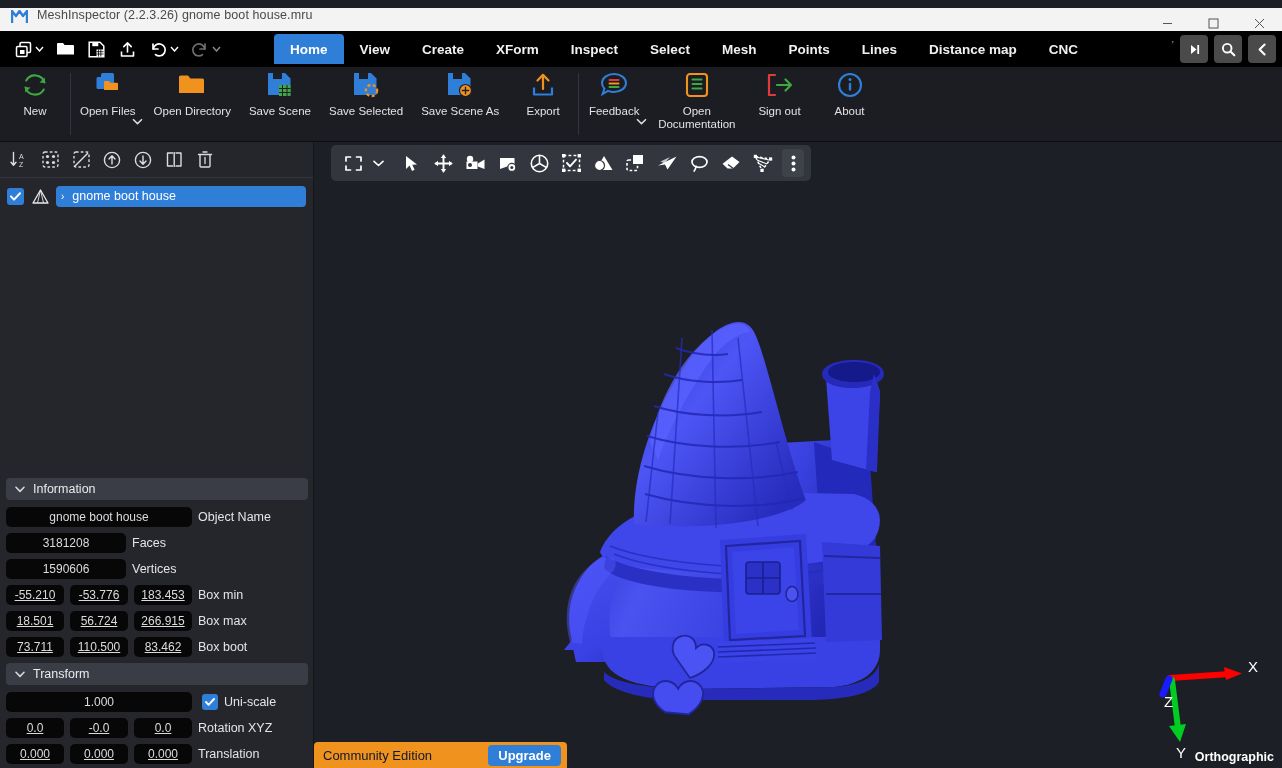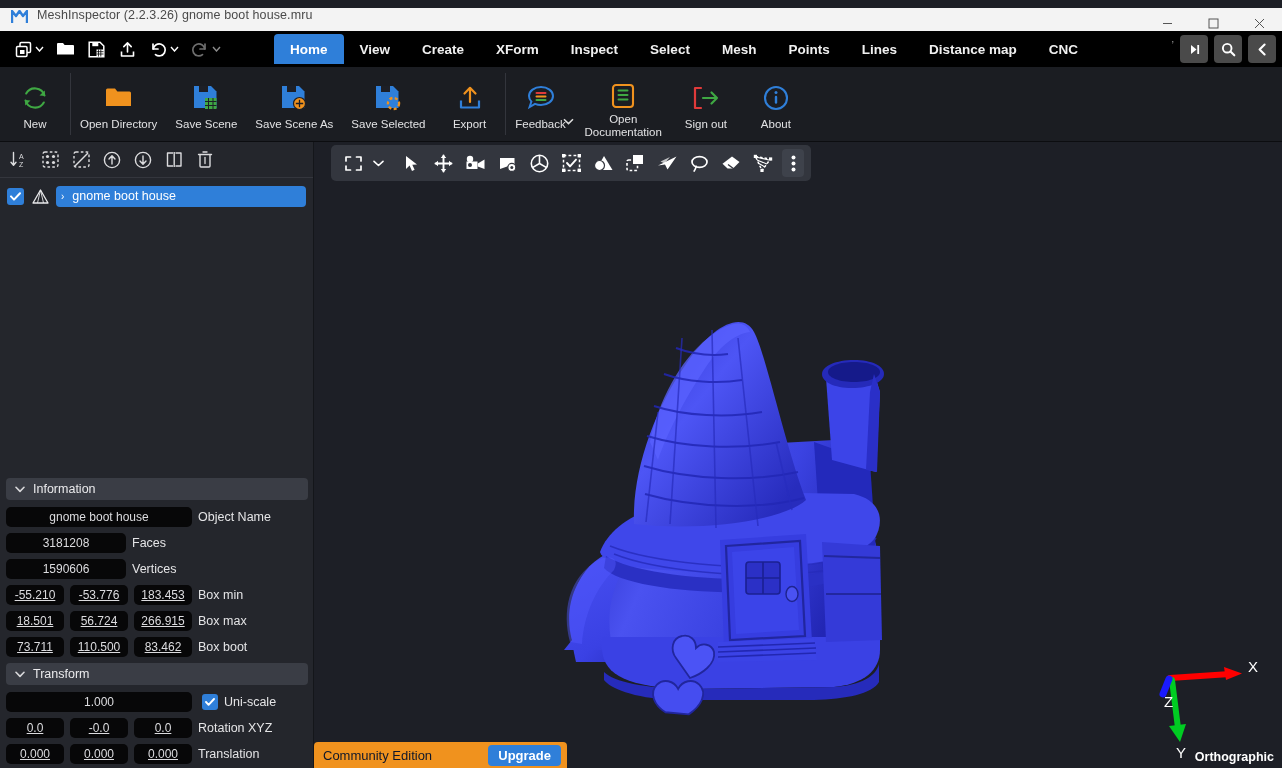--- a/index.html
+++ b/index.html
@@ -50,21 +50,21 @@
 
   
   .ribbon{
     position:absolute; left:0; top:67px; width:1282px; height:75px;
     background:#1b1d22; display:flex; align-items:stretch;
     border-bottom:1px solid #0c0d10;
   }
   .rb-group{ display:flex; align-items:flex-start; height:75px; }
   .rb-sep{ width:1px; background:#33353c; margin:6px 0; }
   .rb-btn{
-    min-width:70px; height:72px; padding:14px 9px 0;
+    min-width:70px; height:72px; padding:1px 9px 0;
     display:flex; flex-direction:column; align-items:center; position:relative;
     border-radius:4px;
   }
   .rb-ico{ height:34px; display:flex; align-items:center; justify-content:center; }
   .rb-lab{
     font-size:11.5px; color:#e2e2e4; text-align:center; line-height:13px;
     margin-top:3px; white-space:pre-line;
   }
   .rb-car{ position:absolute; right:2px; bottom:14px; color:#ddd; font-size:9px; }
 
@@ -308,20 +308,35 @@
             <path d="M5.2 22.5 L5 17 L10.5 17.4 Z" fill="#3fa843"></path>
           </svg>
         </div>
         <div class="rb-lab">New</div>
       </div>
     </div>
     <div class="rb-sep"></div>
 
     <div class="rb-group">
 
+      <div class="rb-btn">
+        <div class="rb-ico">
+          <svg width="30" height="28" viewBox="0 0 30 28">
+            <rect x="8" y="2" width="13" height="12" rx="1.5" fill="#2f7fd9"></rect>
+            <rect x="3.5" y="6" width="11" height="12" rx="1.5" fill="#2f7fd9"></rect>
+            <path d="M11 19 V11 a1 1 0 0 1 1-1 h4 l1.4 1.8 h6.6 a1 1 0 0 1 1 1 V19 z" fill="#f0921e"></path>
+          </svg>
+        </div>
+        <div class="rb-lab">Open Files</div>
+        <div class="rb-car">
+          <svg width="11" height="7" viewBox="0 0 11 7">
+              <path d="M1 1.2 L5.5 5.6 L10 1.2" fill="none" stroke="#ddd" stroke-width="1.5"></path>
+            </svg>
+        </div>
+      </div>
 
       <div class="rb-btn">
         <div class="rb-ico">
           <svg width="30" height="26" viewBox="0 0 30 26">
             <path d="M2 21 V5 a1.5 1.5 0 0 1 1.5-1.5 h7.5 l2.4 3 h12.1 a1.5 1.5 0 0 1 1.5 1.5 V21 z" fill="#f0921e"></path>
           </svg>
         </div>
         <div class="rb-lab">Open Directory</div>
       </div>
 
@@ -335,36 +350,36 @@
           </svg>
         </div>
         <div class="rb-lab">Save Scene</div>
       </div>
 
       <div class="rb-btn">
         <div class="rb-ico">
           <svg width="28" height="28" viewBox="0 0 28 28">
             <path d="M2 2 H19 L24.5 7.5 V24 H2 Z" fill="#2f7fd9"></path>
             <rect x="7" y="2" width="9" height="6" fill="#1d1f26"></rect>
-            <circle cx="19.5" cy="19.5" r="6" fill="#f0921e" stroke="#1d1f26" stroke-width="1.2"></circle>
-            <path d="M19.5 15.8 v7.4 M15.8 19.5 h7.4" stroke="#1d1f26" stroke-width="1.3"></path>
-          </svg>
-        </div>
-        <div class="rb-lab">Save Scene As</div>
+            <circle cx="19.5" cy="19.5" r="5.6" fill="none" stroke="#f0921e" stroke-width="2.3" stroke-dasharray="3 2.4"></circle>
+          </svg>
+        </div>
+        <div class="rb-lab">Save Selected</div>
       </div>
 
       <div class="rb-btn">
         <div class="rb-ico">
           <svg width="28" height="28" viewBox="0 0 28 28">
             <path d="M2 2 H19 L24.5 7.5 V24 H2 Z" fill="#2f7fd9"></path>
             <rect x="7" y="2" width="9" height="6" fill="#1d1f26"></rect>
-            <circle cx="19.5" cy="19.5" r="5.6" fill="none" stroke="#f0921e" stroke-width="2.3" stroke-dasharray="3 2.4"></circle>
-          </svg>
-        </div>
-        <div class="rb-lab">Save Selected</div>
+            <circle cx="19.5" cy="19.5" r="6" fill="#f0921e" stroke="#1d1f26" stroke-width="1.2"></circle>
+            <path d="M19.5 15.8 v7.4 M15.8 19.5 h7.4" stroke="#1d1f26" stroke-width="1.3"></path>
+          </svg>
+        </div>
+        <div class="rb-lab">Save Scene As</div>
       </div>
 
       <div class="rb-btn">
         <div class="rb-ico">
           <svg width="26" height="26" viewBox="0 0 26 26">
             <path d="M13 17 V3 M7.5 8.5 L13 2.8 L18.5 8.5" fill="none" stroke="#f0921e" stroke-width="2.2" stroke-linecap="round" stroke-linejoin="round"></path>
             <path d="M4 15.5 V22.5 H22 V15.5" fill="none" stroke="#2f7fd9" stroke-width="2.2" stroke-linejoin="round"></path>
           </svg>
         </div>
         <div class="rb-lab">Export</div>

